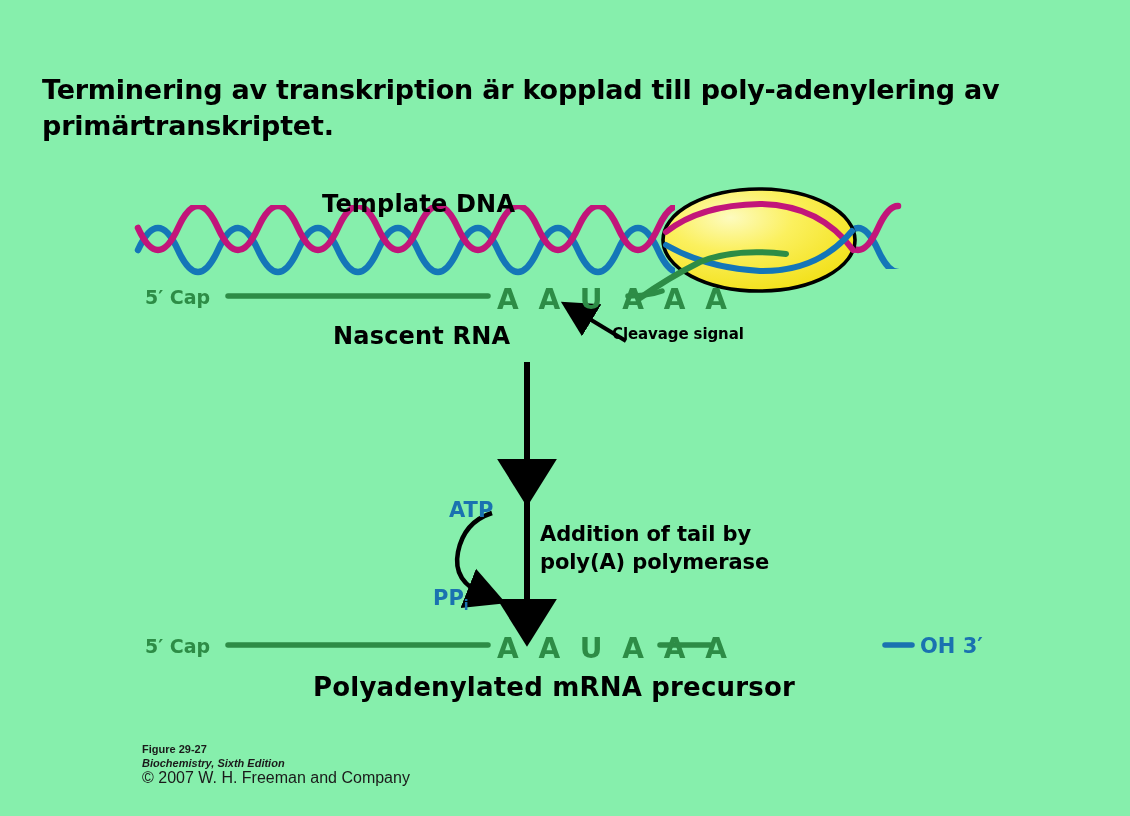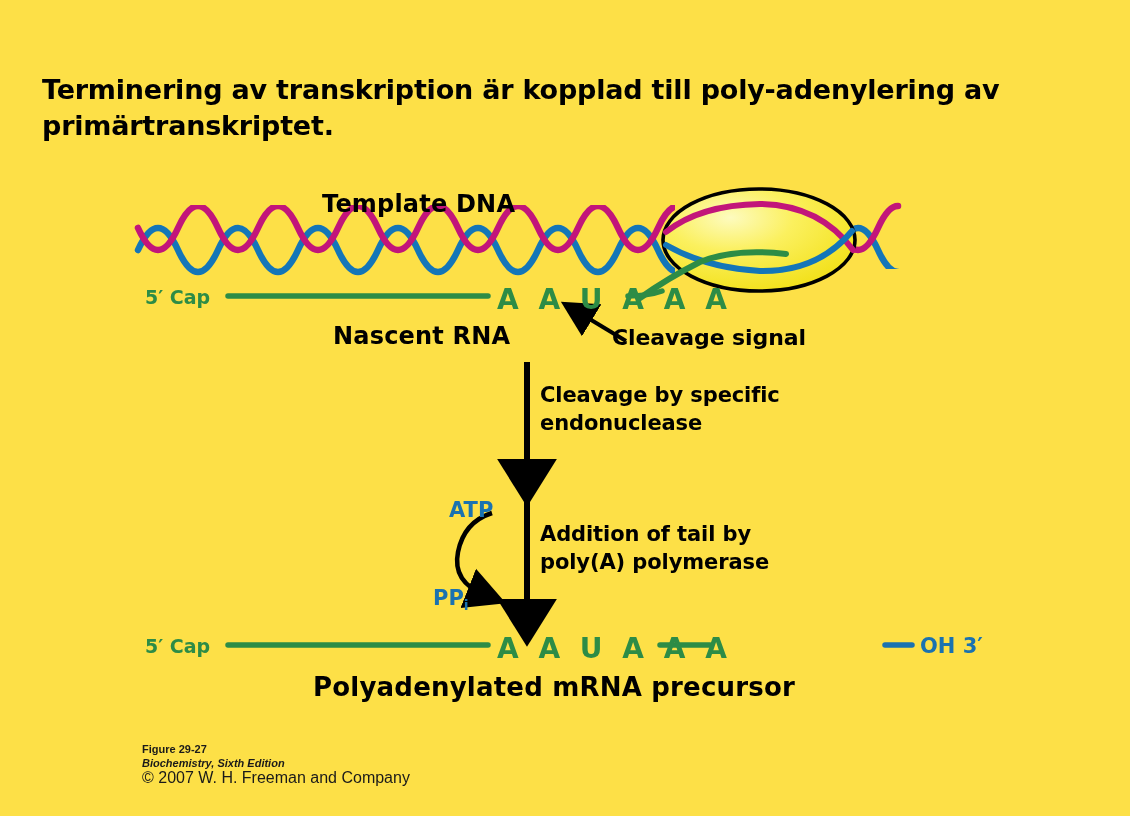--- a/index.html
+++ b/index.html
@@ -10,21 +10,21 @@
   body {
     width: 1130px;
     height: 816px;
     position: relative;
     font-family: "Liberation Sans", sans-serif;
     overflow: hidden;
   }
   .slide {
     position: absolute;
     inset: 0;
-    background: #fde047;
+    background: #86efac;
   }
 
   
   .title {
     position: absolute;
     left: 42px;
     top: 72px;
     width: 960px;
     font-family: "DejaVu Sans", sans-serif;
     font-weight: bold;
@@ -60,21 +60,21 @@
     font-size: 24px;
     letter-spacing: 0.2px;
   }
   .lbl-step {
     font-size: 21px;
     line-height: 28px;
     white-space: pre-line;
     letter-spacing: -0.1px;
   }
   .lbl-cleave {
-    font-size: 22px;
+    font-size: 15px;
     letter-spacing: -0.1px;
   }
 
   .green {
     color: #2d8c46;
   }
   .blue {
     color: #1a72b0;
   }
 
@@ -220,22 +220,20 @@
     <div class="lbl lbl-black-hdr" style="left:322px; top:190px;">Template DNA</div>
 
     <div class="lbl lbl-black-hdr" style="left:333px; top:322px;">Nascent RNA</div>
 
     <div class="lbl cap-text green" style="left:145px; top:286px;">5′ Cap</div>
 
     <div class="lbl seq green" style="left:497px; top:283px;">A A U A A A</div>
 
     <div class="lbl lbl-cleave" style="left:612px; top:325px;">Cleavage signal</div>
 
-    <div class="lbl lbl-step" style="left:540px; top:381px;">Cleavage by specific
-endonuclease</div>
 
     <div class="lbl lbl-step" style="left:540px; top:520px;">Addition of tail by
 poly(A) polymerase</div>
 
     <div class="lbl atp blue" style="left:449px; top:498px;">ATP</div>
 
     <div class="lbl atp blue ppi" style="left:433px; top:586px;"><span>PP</span><sub>i</sub></div>
 
     <div class="lbl cap-text green" style="left:145px; top:635px;">5′ Cap</div>
 

